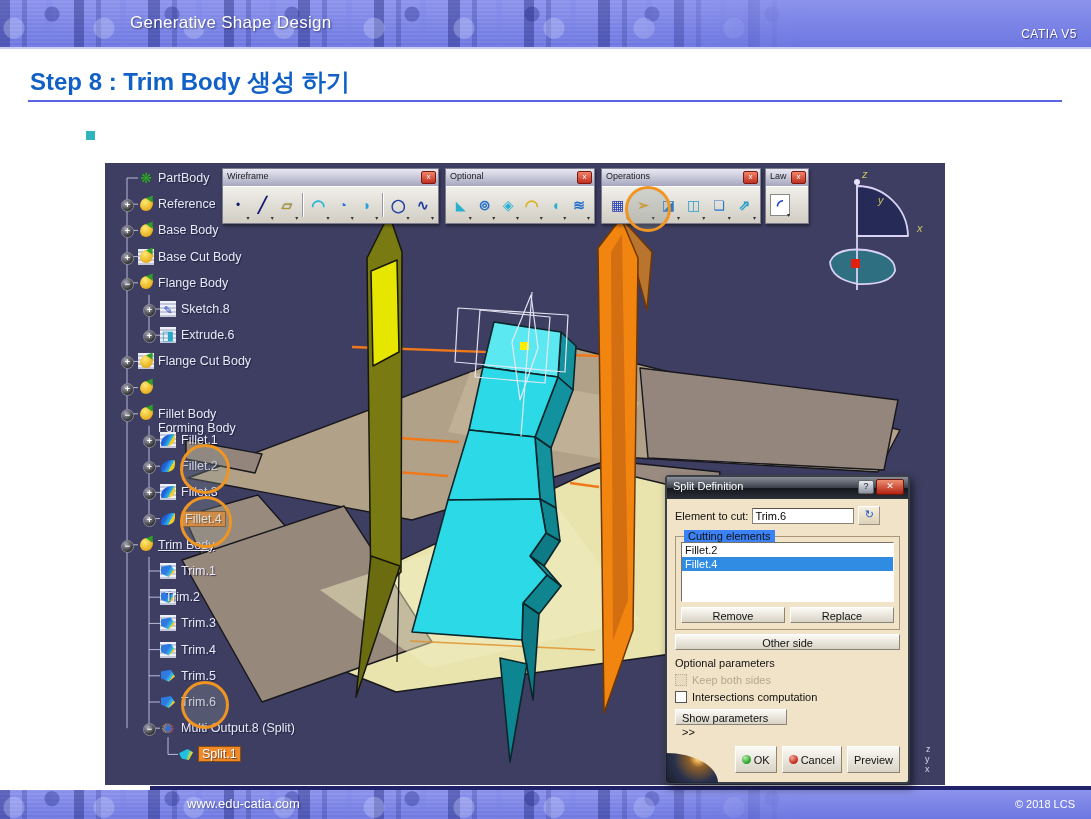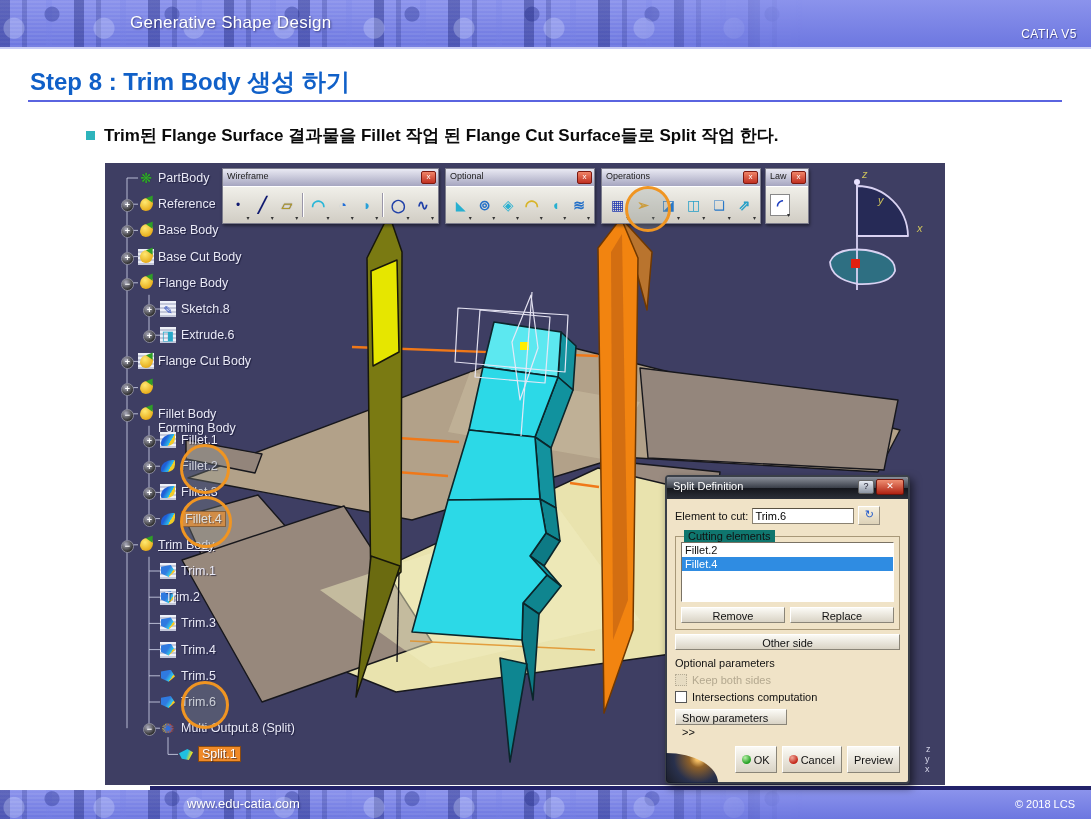--- a/index.html
+++ b/index.html
@@ -125,21 +125,21 @@
             background:linear-gradient(#e8ecf4,#8c94a2);color:#223;font-size:9px;line-height:11px;text-align:center;}
   .dlg-x{position:absolute;right:4px;top:2px;width:26px;height:14px;border:1px solid #6e150c;border-radius:2px;
          background:linear-gradient(#ef8f72,#b02212);color:#fff;font-size:9px;line-height:13px;text-align:center;}
   .dlg-body{padding:7px 8px 9px;position:relative;}
   .row1{display:flex;align-items:center;gap:4px;}
   .row1 input{width:96px;height:14px;border:1px solid #8a8272;border-top-color:#5a5242;background:#fff;
               font-size:11px;font-family:"Liberation Sans",sans-serif;padding:0 2px;}
   .selbtn{width:20px;height:17px;border:1px solid #9a9282;border-top-color:#fff;border-left-color:#fff;
           background:linear-gradient(#f6efdd,#ddd2b8);text-align:center;font-size:11px;line-height:15px;color:#1a55cc;}
   .grp{position:relative;margin-top:11px;border:1px solid #a89878;padding:5px 5px 6px;}
-  .grp-label{position:absolute;top:-7px;left:8px;background:#0f766e;padding:0 4px;}
+  .grp-label{position:absolute;top:-7px;left:8px;background:#3b82f6;padding:0 4px;}
   .list{height:58px;background:#fff;border:1px solid #7a7264;border-bottom-color:#fff;border-right-color:#fff;
         overflow:hidden;}
   .lrow{height:14px;line-height:14px;padding-left:3px;}
   .lrow.sel{background:#2f8ce2;color:#fff;}
   .btn{border:1px solid #8a8578;border-top-color:#fff;border-left-color:#fff;
        background:linear-gradient(180deg,#fbfaf5,#d9d3c5);font-size:11px;text-align:center;
        font-family:"Liberation Sans",sans-serif;color:#111;}
   .rr{display:flex;gap:5px;margin-top:5px;}
   .rr .btn{flex:1;height:16px;line-height:14px;}
   .wide{display:block;width:100%;height:16px;line-height:14px;margin-top:4px;}
@@ -164,21 +164,20 @@
 <div class="page">
 
   <div class="band" id="hdr">
     <span class="app">Generative Shape Design</span>
     <span class="brand">CATIA V5</span>
   </div>
 
   <div class="title">Step 8 : Trim Body 생성 하기</div>
   <div class="rule"></div>
   <div class="bullet-sq"></div>
-  <div class="bullet-tx">Trim된 Flange Surface 결과물을 Fillet 작업 된 Flange Cut Surface들로 Split 작업 한다.</div>
 
   <div id="vp">
 
     <svg id="scene" width="840" height="622" viewBox="0 0 840 622">
       <g transform="translate(-105,-163)" stroke-linejoin="round">
         <g stroke="#17171c" stroke-width="1.4">
           <polygon points="188,478 550,342 900,430 878,472 620,457 412,520" fill="#b2a189"></polygon>
           <polygon points="186,440 262,454 255,473 186,459" fill="#93857b"></polygon>
           <polygon points="640,368 898,400 884,470 648,458" fill="#94867c"></polygon>
           <polygon points="622,462 720,472 716,504 618,494" fill="#9a8b80"></polygon>

